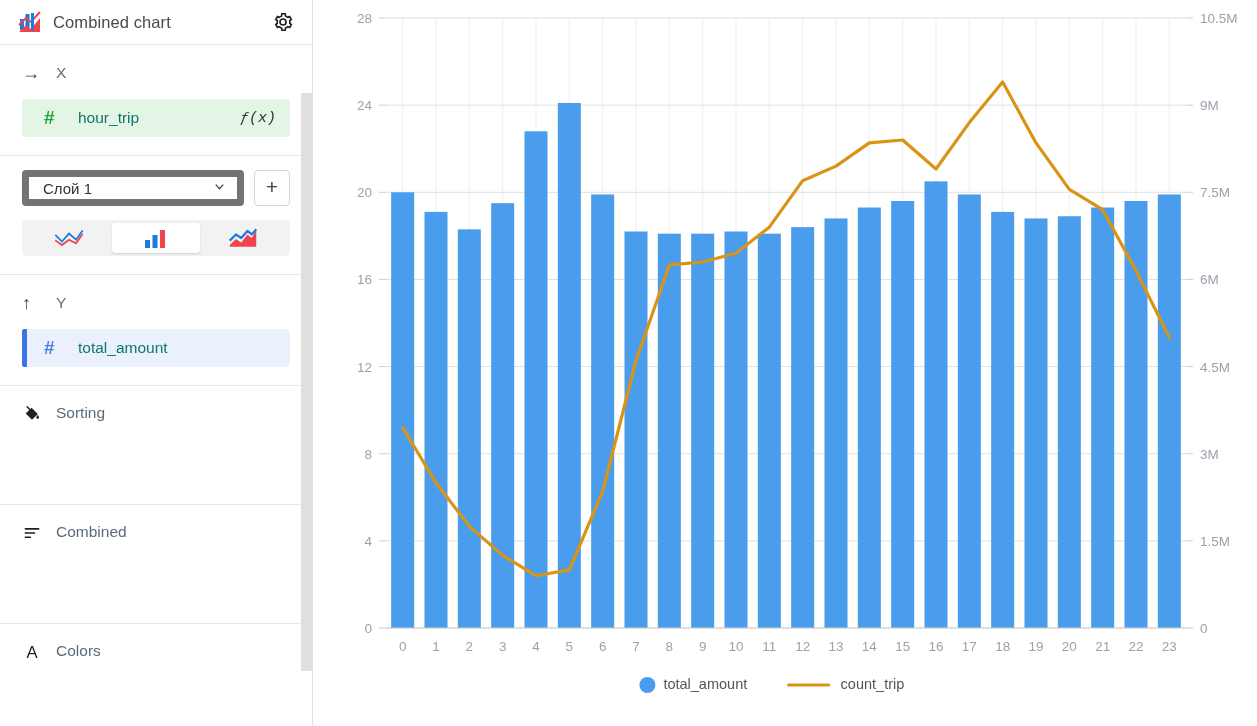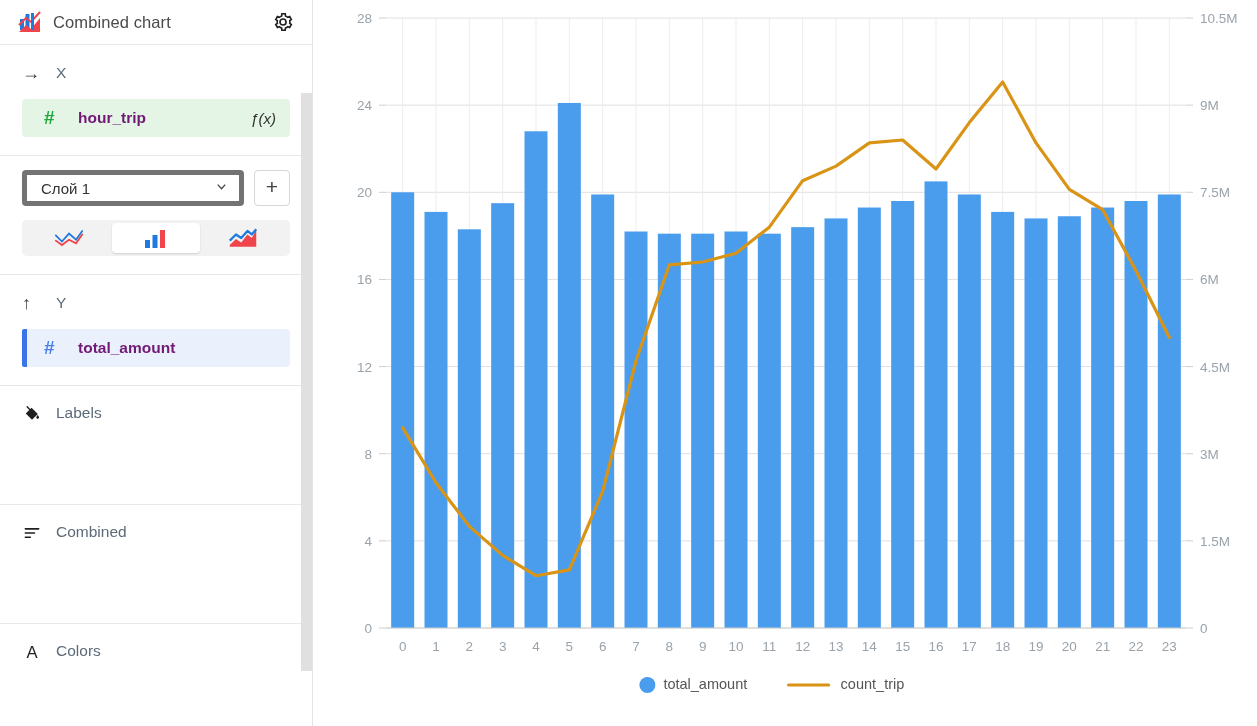--- a/index.html
+++ b/index.html
@@ -54,28 +54,28 @@
   }
   .field-pill.green { background: #e4f5e6; }
   .field-pill.blue  { background: #eaf1fd; }
   .field-pill.blue::before {
     content: ""; position: absolute; left: 0; top: 0; bottom: 0; width: 5px;
     background: #3b74e8; border-radius: 2px 0 0 2px;
   }
   .field-pill .hash { font-size: 19px; font-weight: bold; width: 34px; }
   .field-pill.green .hash { color: #1ea83c; }
   .field-pill.blue  .hash { color: #4a7fe8; }
-  .field-pill .fname { font-size: 15.5px; color: #701a75; flex: 1; font-weight: bold; }
-  .field-pill .fx { font-size: 15px; color: #333; font-style: italic; font-family: Liberation Sans, sans-serif; }
+  .field-pill .fname { font-size: 15.5px; color: #0f766e; flex: 1; }
+  .field-pill .fx { font-size: 15px; color: #333; font-style: italic; font-family: Liberation Mono, monospace; }
 
   
   #section-layer { padding: 14px 22px 18px 22px; }
   .layer-row { display: flex; align-items: center; gap: 10px; }
   #layer-select {
-    flex: 1; height: 36px; border: 5px solid #737373; border-radius: 4px;
+    flex: 1; height: 36px; border: 7px solid #737373; border-radius: 4px;
     background: #fff; display: flex; align-items: center;
     padding: 0 10px 0 14px; cursor: pointer;
   }
   #layer-select .sel-val { flex: 1; font-size: 15px; color: #333; }
   #add-layer-btn {
     width: 36px; height: 36px; border: 1px solid #d6d6d6; border-radius: 4px;
     background: #fff; display: flex; align-items: center; justify-content: center;
     font-size: 21px; color: #444; cursor: pointer; line-height: 1; padding: 0 0 3px 0;
   }
   #chart-type-group {
@@ -210,21 +210,21 @@
       </div>
 
       <div class="section simple-row" id="section-colors">
         <span class="ico">
           <svg width="20" height="20" viewBox="0 0 24 24" fill="none" stroke="#1f1f1f" stroke-width="1.7">
             <path d="M4.5 11.5 L11.5 4.5 L19 12 L12 19 z" fill="#1f1f1f" stroke="none"></path>
             <path d="M9 6.2 L6.2 3.4" stroke-linecap="round"></path>
             <path d="M20.5 16c0 1-.8 1.8-1.7 1.8s-1.7-.8-1.7-1.8c0-1 1.7-2.9 1.7-2.9s1.7 1.9 1.7 2.9z" fill="#1f1f1f" stroke="none"></path>
           </svg>
         </span>
-        <span class="lbl">Labels</span>
+        <span class="lbl">Sorting</span>
       </div>
 
       <div class="section simple-row" id="section-sorting">
         <span class="ico">
           <svg width="20" height="20" viewBox="0 0 24 24" stroke="#1f1f1f" stroke-width="1.9" stroke-linecap="round">
             <path d="M4 7 H20"></path>
             <path d="M4 12 H15"></path>
             <path d="M4 17 H10"></path>
           </svg>
         </span>

